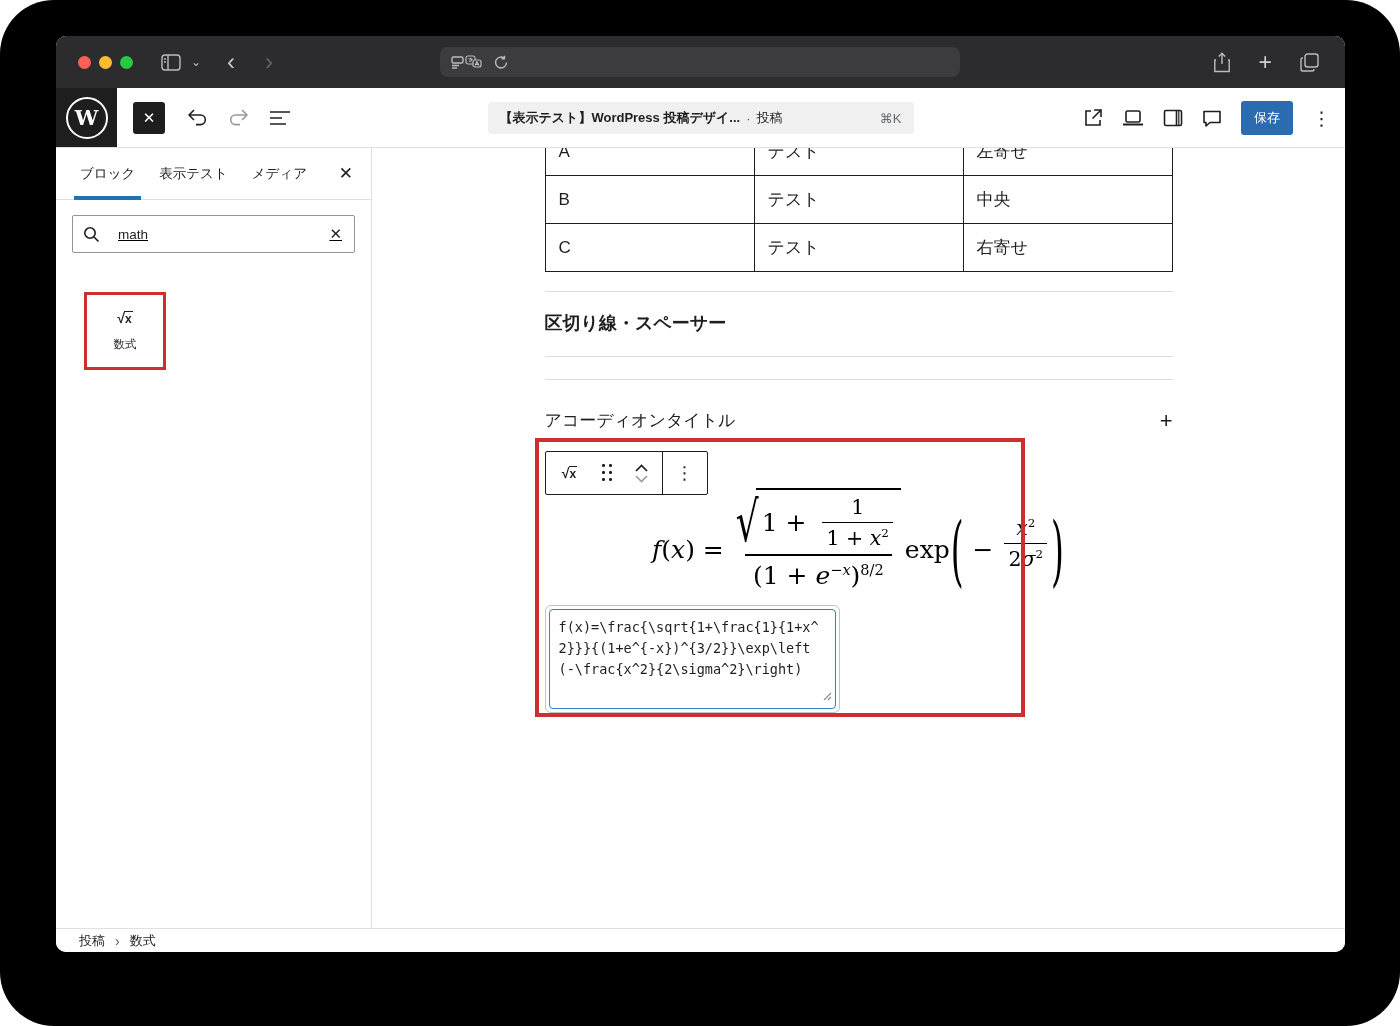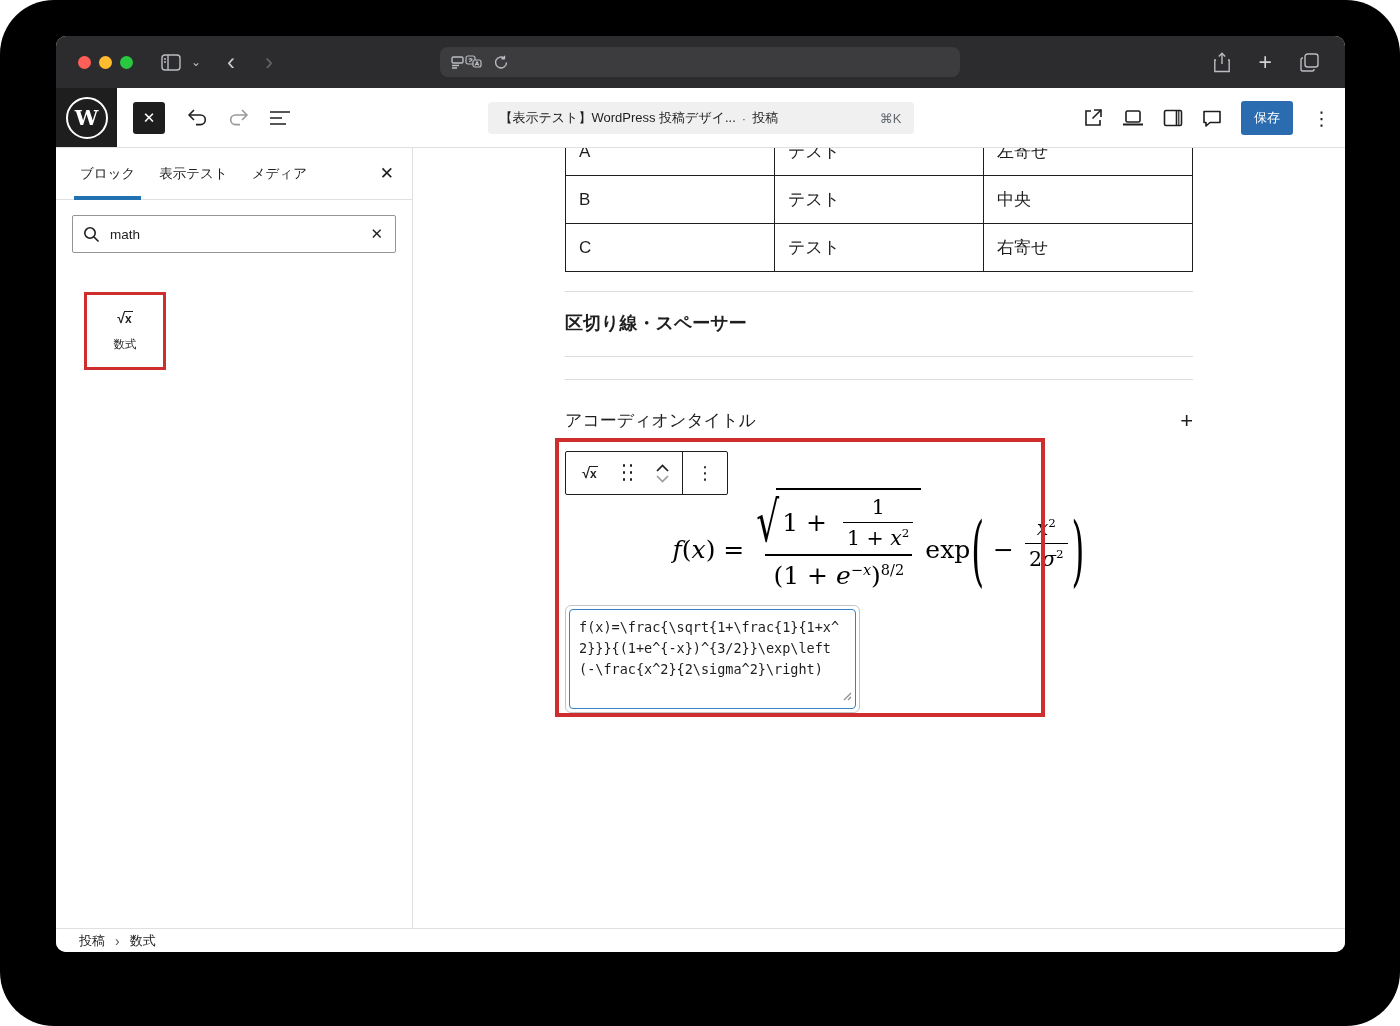--- a/index.html
+++ b/index.html
@@ -29,35 +29,35 @@
   
   .wp-header{position:relative;height:60px;background:#fff;border-bottom:1px solid #e0e0e0;display:flex;align-items:center;box-sizing:border-box;}
   .wp-logo{width:61px;height:59px;background:#1e1e1e;display:flex;align-items:center;justify-content:center;flex:none;}
   .wp-ring{width:38px;height:38px;border:2.5px solid #fff;border-radius:50%;display:flex;align-items:center;justify-content:center;color:#fff;font-family:"DejaVu Serif",serif;font-weight:700;font-size:21px;}
   .inserter-close{width:32px;height:32px;background:#1e1e1e;color:#fff;border:none;border-radius:3px;margin-left:16px;font-size:15px;display:flex;align-items:center;justify-content:center;cursor:pointer;}
   .hdr-ic{display:inline-flex;align-items:center;justify-content:center;color:#1e1e1e;background:none;border:none;padding:0;}
   .undo{margin-left:20px;}
   .redo{margin-left:18px;color:#97999b;}
   .overview{margin-left:18px;}
   .cmdbar{position:absolute;left:50%;transform:translateX(-50%);top:14px;width:426px;height:32px;background:#f0f0f0;border-radius:4px;display:flex;align-items:center;padding:0 12px;box-sizing:border-box;font-size:13px;color:#1e1e1e;cursor:pointer;}
-  .cmdbar .doc-title{white-space:nowrap;overflow:hidden;text-overflow:ellipsis;max-width:280px;}
+  .cmdbar .doc-title{white-space:nowrap;overflow:hidden;text-overflow:ellipsis;max-width:280px;font-weight:bold;}
   .cmdbar .dot-sep{margin:0 6px;color:#50575e;}
   .cmdbar .kbd{margin-left:auto;color:#646970;}
   .wp-header-right{position:absolute;right:14px;top:0;height:60px;display:flex;align-items:center;gap:19px;}
   .save-btn{background:var(--c-save_button_bg,#2b6cb0);color:#fff;border:none;border-radius:3px;font-size:13px;padding:8px 13px;cursor:pointer;font-family:inherit;}
   .kebab{font-size:19px;color:#1e1e1e;letter-spacing:0;}
 
   
   .main{display:flex;height:780px;}
-  .sidebar{width:357px;flex:none;border-right:1px solid #e0e0e0;box-sizing:border-box;background:#fff;}
+  .sidebar{width:316px;flex:none;border-right:1px solid #e0e0e0;box-sizing:border-box;background:#fff;}
   .tabs-row{height:52px;display:flex;align-items:stretch;border-bottom:1px solid #e0e0e0;padding:0 8px 0 12px;box-sizing:border-box;}
   .tab{display:flex;align-items:center;padding:0 12px;font-size:13.5px;color:#1e1e1e;position:relative;cursor:pointer;}
   .tab.active::after{content:"";position:absolute;left:6px;right:6px;bottom:-1px;height:4px;background:var(--c-accent_blue,#2271b1);}
   .tabs-close{margin-left:auto;align-self:center;font-size:17px;color:#1e1e1e;background:none;border:none;padding:6px 10px;cursor:pointer;}
-  .searchbox{margin:15px 16px 0;height:38px;border:1px solid #949494;border-radius:2px;display:flex;align-items:center;padding:0 10px;gap:8px;box-sizing:border-box;}
+  .searchbox{margin:15px 16px 0;height:38px;border:1px solid #949494;border-radius:2px;display:flex;align-items:center;padding:0 10px;gap:16px;box-sizing:border-box;text-decoration:underline;}
   .searchbox input{flex:1;border:none;outline:none;font-size:13.5px;color:#1e1e1e;font-family:inherit;background:transparent;}
   .search-clear{font-size:15px;color:#1e1e1e;background:none;border:none;cursor:pointer;padding:2px;}
   .results{padding:0 16px;}
   .red-outline-sm{margin-top:39px;margin-left:12px;width:76px;border:3px solid var(--c-annotation_red,#cf2e2e);box-sizing:content-box;}
   .block-card{width:100%;height:72px;background:#fff;border:none;display:flex;flex-direction:column;align-items:center;justify-content:center;gap:11px;cursor:pointer;padding:0;}
   .radx{font-size:14px;font-weight:700;color:#1e1e1e;display:inline-flex;align-items:flex-end;}
   .radx .xbar{border-top:1.6px solid #1e1e1e;padding:0 1px;margin-left:-1px;font-size:12px;}
   .block-card .bc-label{font-size:11.5px;color:#1e1e1e;}
 
   

